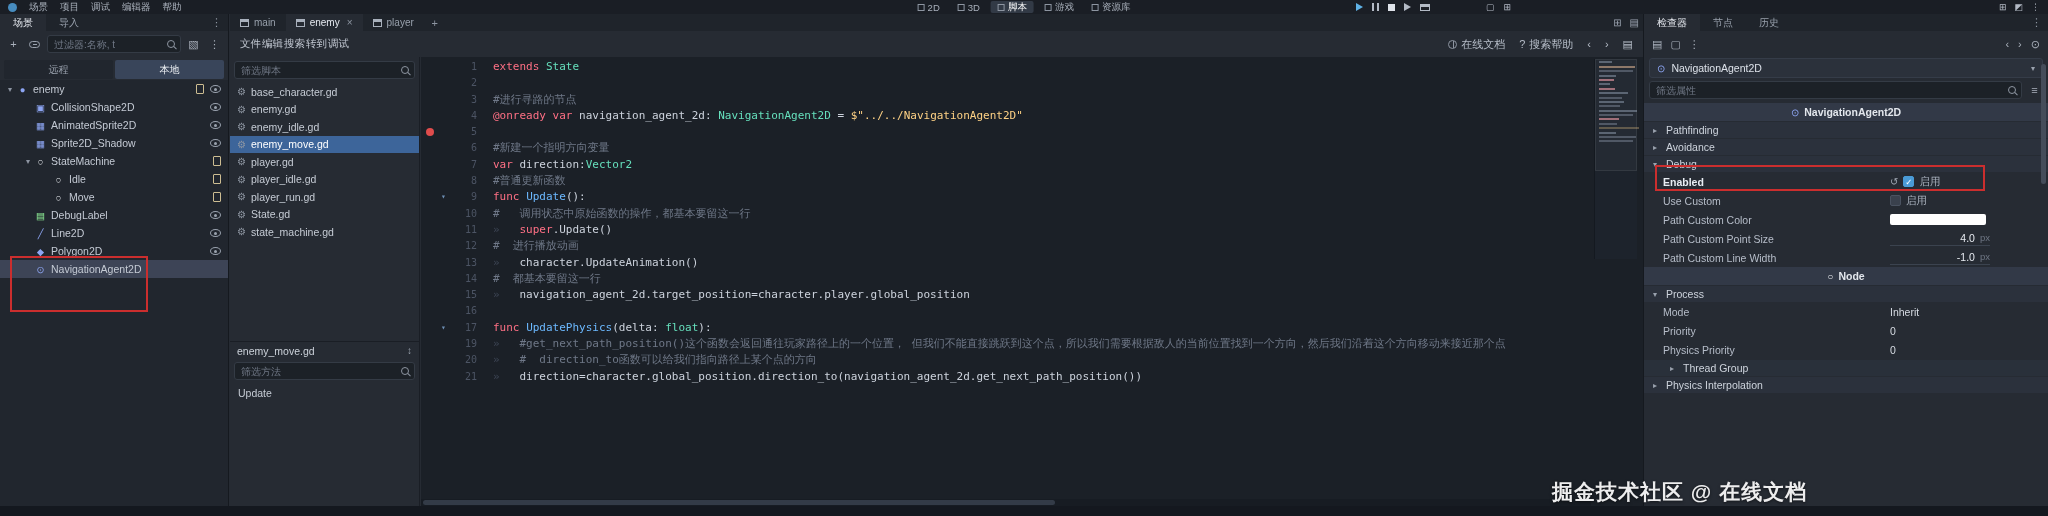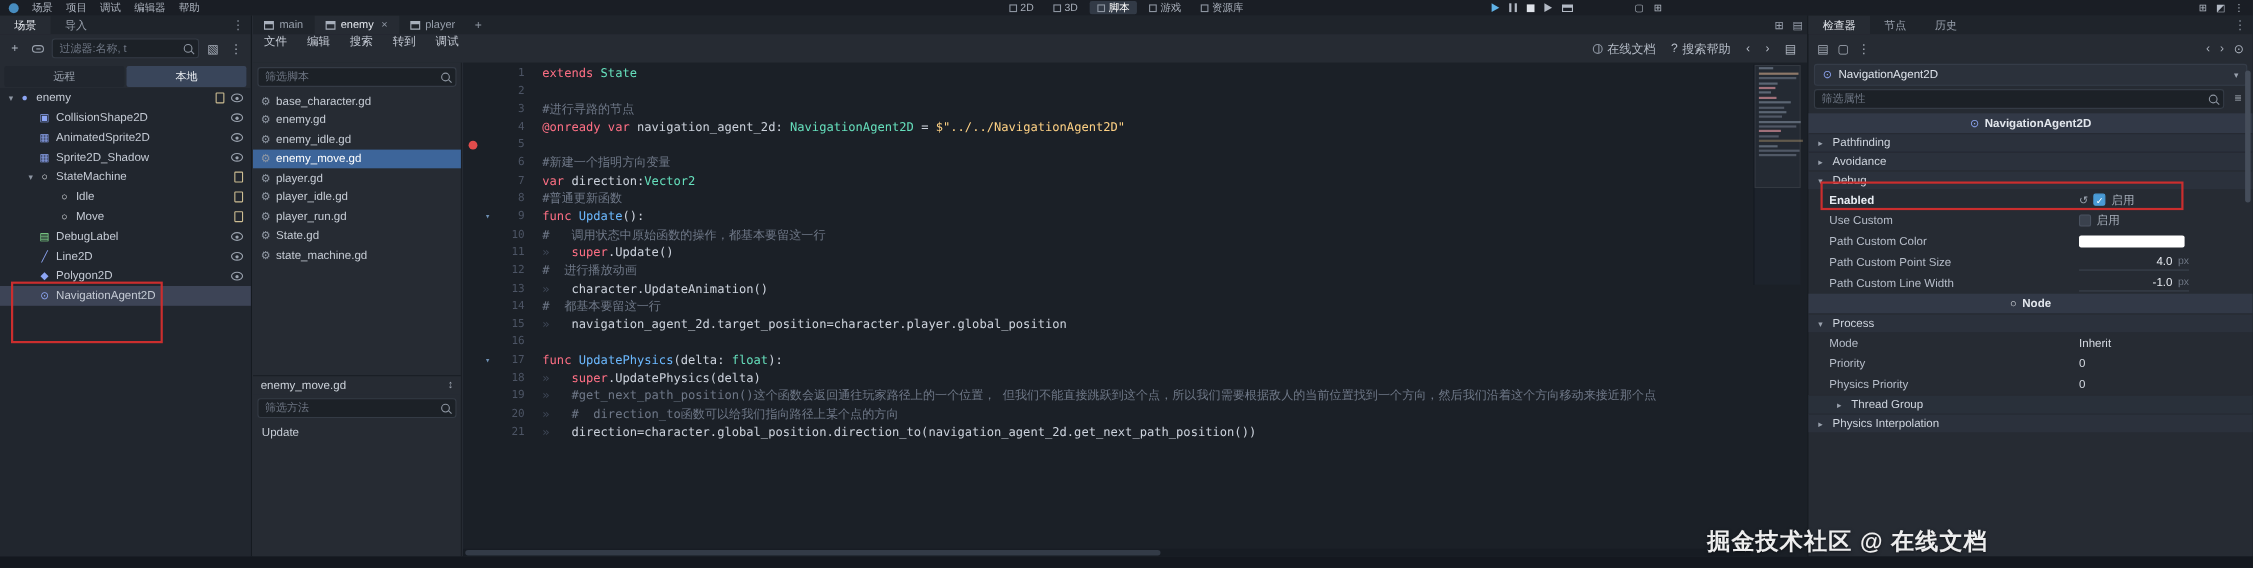--- a/index.html
+++ b/index.html
@@ -58,21 +58,21 @@
   .ricons{position:absolute;right:7px;display:flex;gap:6px;align-items:center}
 
   
   .center{position:absolute;left:230px;top:14px;width:1413px;bottom:0;background:#262b33}
   .scene-tabs{height:17px;background:#1f242b;display:flex;position:relative}
   .stab{display:flex;align-items:center;gap:5px;padding:0 10px;font-size:10px;color:#98a0ac}
   .stab.active{background:#262b33;color:#e6eaf0}
   .stab .x{color:#8d95a1;margin-left:2px}
   .stab-plus{width:22px;display:flex;align-items:center;justify-content:center;color:#8d95a1}
   .st-right{position:absolute;right:4px;top:0;height:17px;display:flex;align-items:center;gap:8px;color:#9aa2ae;font-size:10px}
-  .se-menu{height:26px;display:flex;padding:0 10px;gap:18px;font-size:10.5px;color:#c2c8d2;background:#262b33}
+  .se-menu{height:26px;display:flex;align-items:center;padding:0 10px;gap:1px;font-size:10.5px;color:#c2c8d2;background:#262b33}
   .se-right{margin-left:auto;display:flex;align-items:center;gap:14px;color:#b6bdc8;font-size:11px}
   .se-right .grp{display:flex;align-items:center;gap:4px}
   .globe{display:inline-block;width:9px;height:9px;border:1px solid #8d95a1;border-radius:50%;position:relative}
   .globe::after{content:"";position:absolute;left:3.4px;top:0;width:1px;height:7.5px;background:#8d95a1}
   .scripts{position:absolute;left:0;top:43px;width:190px;bottom:0;background:#262b33;border-right:1px solid #1a1e25}
   .sp-filter{margin:4px;position:relative}
   .slist{position:absolute;top:26px;left:0;right:0}
   .srow{height:17.5px;display:flex;align-items:center;gap:5px;padding:0 7px;font-size:10.5px;color:#c6ccd5}
   .srow .g{color:#8f97a3;font-size:10px}
   .srow.selected{background:#3d659a;color:#fff}
@@ -420,21 +420,20 @@
         <div class="cline"><span class="gut"><span class="lnum">8</span></span><span class="ctext"><span class="cm">#普通更新函数</span></span></div>
         <div class="cline"><span class="gut"><span class="fold">▾</span><span class="lnum">9</span></span><span class="ctext"><span class="kw">func </span><span class="fn">Update</span><span class="tx">():</span></span></div>
         <div class="cline"><span class="gut"><span class="lnum">10</span></span><span class="ctext"><span class="cm">#   调用状态中原始函数的操作，都基本要留这一行</span></span></div>
         <div class="cline"><span class="gut"><span class="lnum">11</span></span><span class="ctext"><span class="ind">»   </span><span class="kw">super</span><span class="tx">.Update()</span></span></div>
         <div class="cline"><span class="gut"><span class="lnum">12</span></span><span class="ctext"><span class="cm">#  进行播放动画</span></span></div>
         <div class="cline"><span class="gut"><span class="lnum">13</span></span><span class="ctext"><span class="ind">»   </span><span class="tx">character.UpdateAnimation()</span></span></div>
         <div class="cline"><span class="gut"><span class="lnum">14</span></span><span class="ctext"><span class="cm">#  都基本要留这一行</span></span></div>
         <div class="cline"><span class="gut"><span class="lnum">15</span></span><span class="ctext"><span class="ind">»   </span><span class="tx">navigation_agent_2d.target_position=character.player.global_position</span></span></div>
         <div class="cline"><span class="gut"><span class="lnum">16</span></span><span class="ctext"></span></div>
         <div class="cline"><span class="gut"><span class="fold">▾</span><span class="lnum">17</span></span><span class="ctext"><span class="kw">func </span><span class="fn">UpdatePhysics</span><span class="tx">(delta: </span><span class="ty">float</span><span class="tx">):</span></span></div>
-        <div class="cline"><span class="gut"><span class="lnum">18</span></span><span class="ctext"><span class="ind">»   </span><span class="kw">super</span><span class="tx">.UpdatePhysics(delta)</span></span></div>
         <div class="cline"><span class="gut"><span class="lnum">19</span></span><span class="ctext"><span class="ind">»   </span><span class="cm">#get_next_path_position()这个函数会返回通往玩家路径上的一个位置， 但我们不能直接跳跃到这个点，所以我们需要根据敌人的当前位置找到一个方向，然后我们沿着这个方向移动来接近那个点</span></span></div>
         <div class="cline"><span class="gut"><span class="lnum">20</span></span><span class="ctext"><span class="ind">»   </span><span class="cm">#  direction_to函数可以给我们指向路径上某个点的方向</span></span></div>
         <div class="cline"><span class="gut"><span class="lnum">21</span></span><span class="ctext"><span class="ind">»   </span><span class="tx">direction=character.global_position.direction_to(navigation_agent_2d.get_next_path_position())</span></span></div>
       </div>
       <div class="minimap">
         <div class="mmview"></div>
         <i></i>
           <i></i>
           <i></i>
           <i></i>

